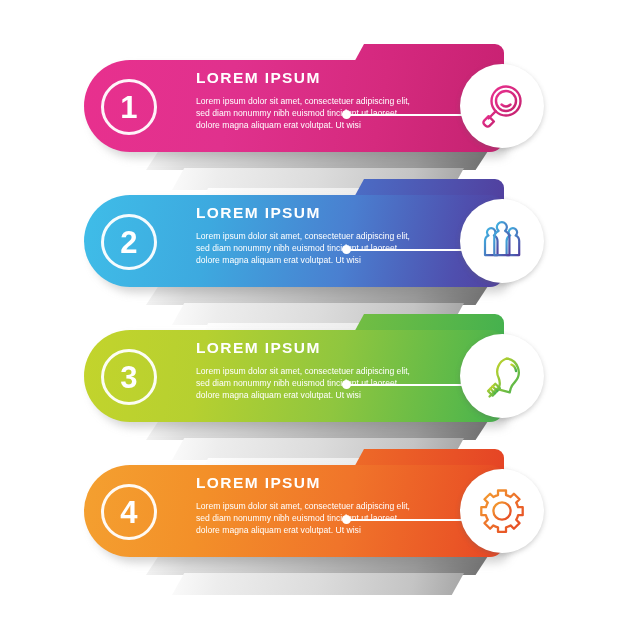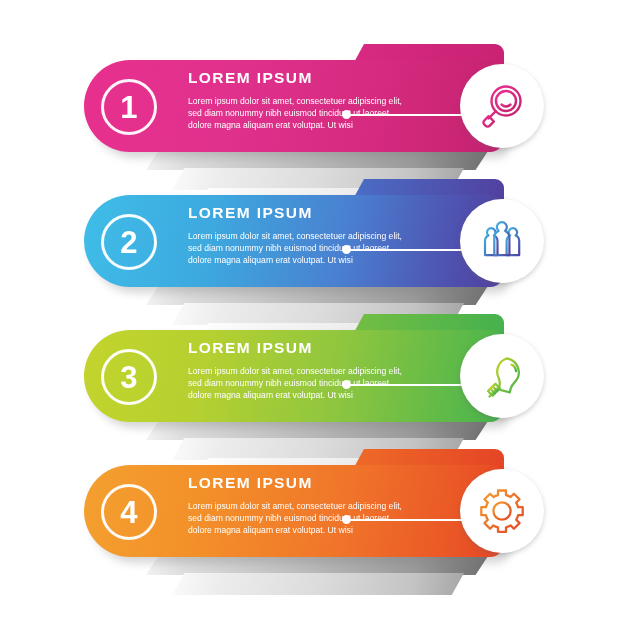--- a/index.html
+++ b/index.html
@@ -112,21 +112,21 @@
     color: #ffffff;
     font-size: 31px;
     font-weight: bold;
     line-height: 1;
     letter-spacing: 0.5px;
   }
 
   
   .text-block {
     position: absolute;
-    left: 104px;
+    left: 112px;
     top: 26px;
     width: 250px;
   }
   .b-title {
     color: #ffffff;
     font-size: 15.5px;
     font-weight: bold;
     letter-spacing: 1.4px;
     line-height: 1;
     white-space: nowrap;

